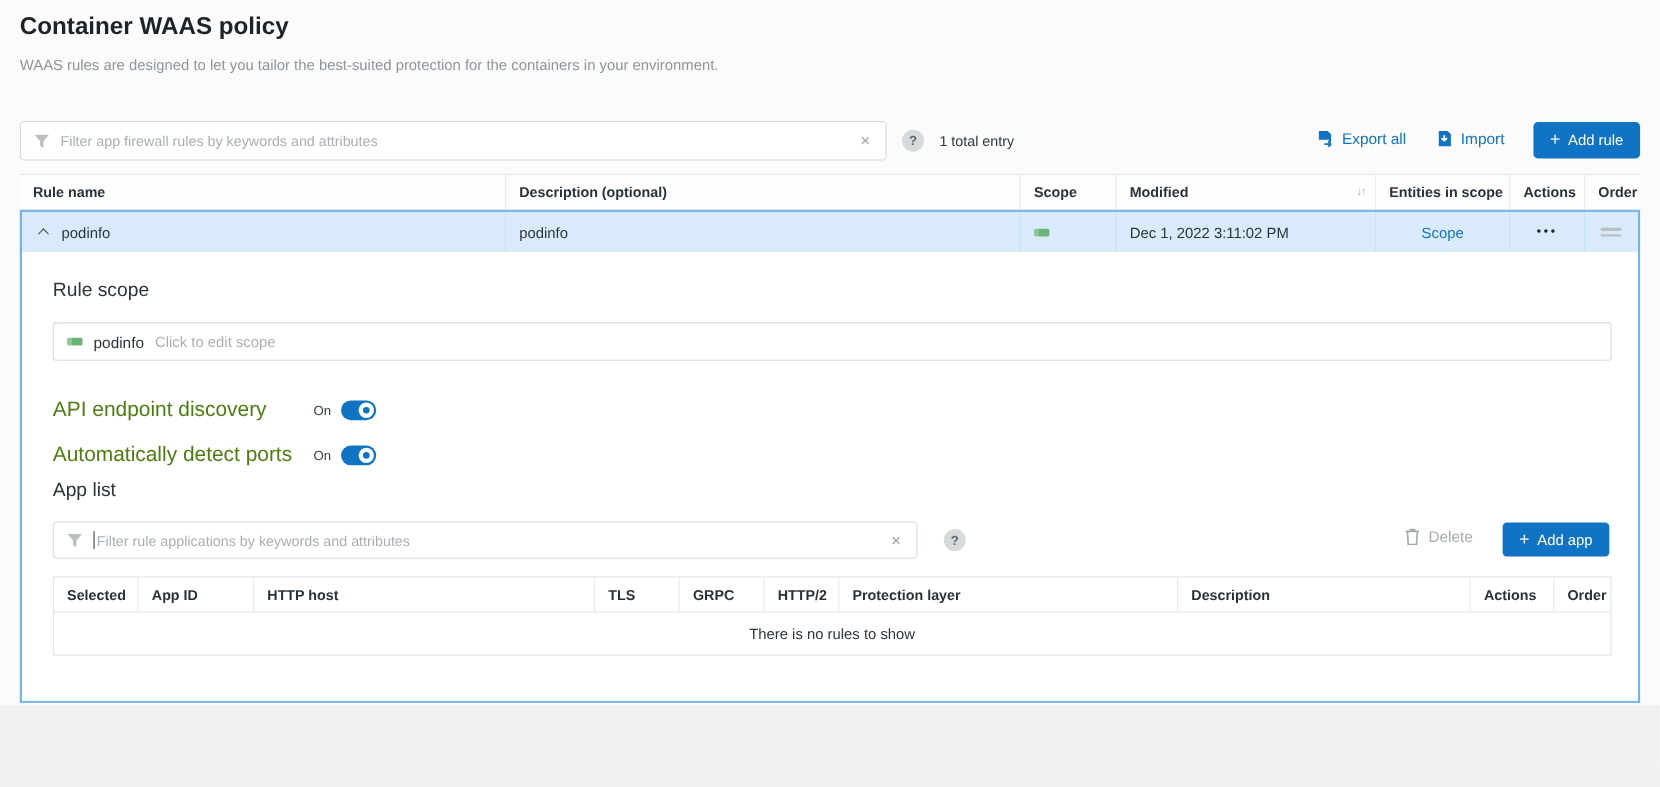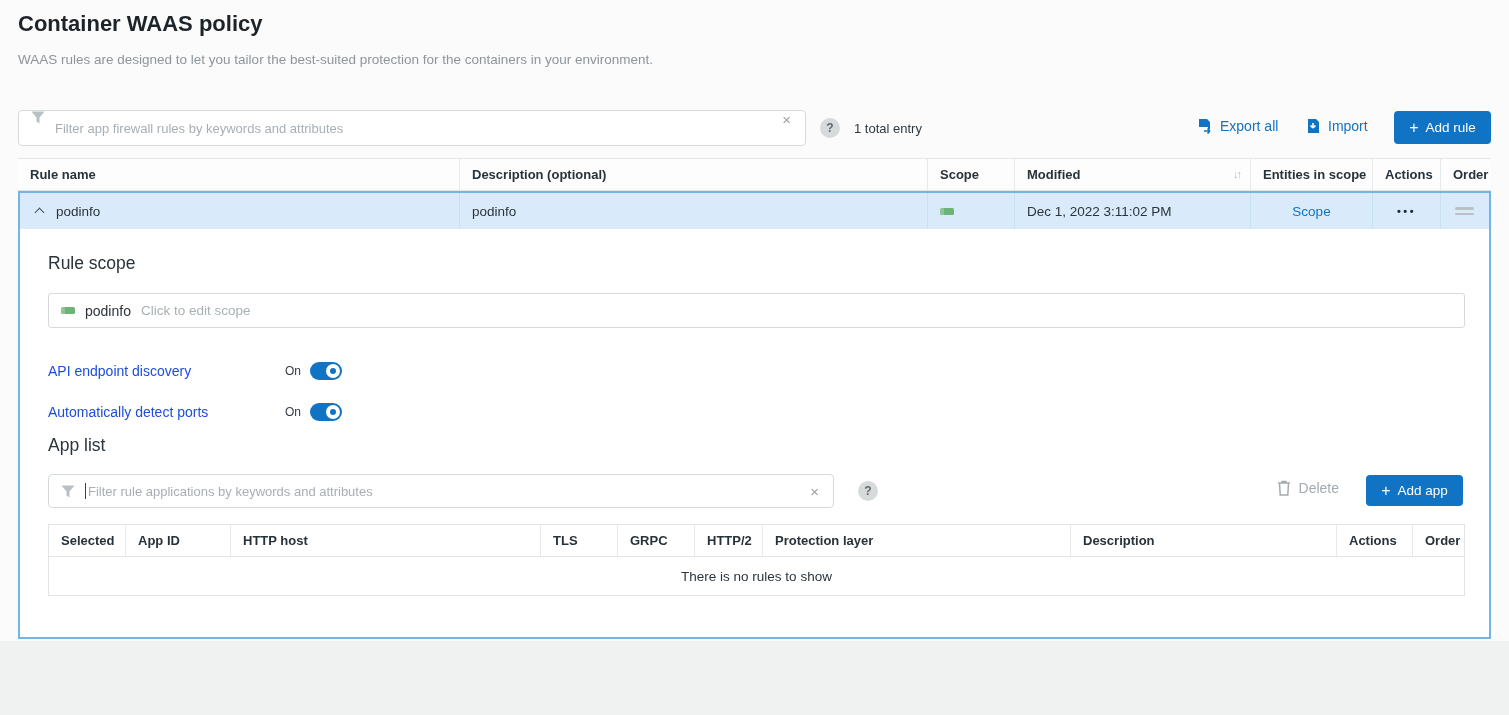--- a/index.html
+++ b/index.html
@@ -5,21 +5,21 @@
   * { margin:0; padding:0; box-sizing:border-box; }
   body { font-family:"Liberation Sans", sans-serif; background:#fbfbfb; }
   .screen { position:relative; width:1509px; height:715px; background:#fbfbfb; overflow:hidden; }
 
   
   .page-title { position:absolute; left:18px; top:11px; font-size:22px; font-weight:700; color:#1c2329; }
   .page-subtitle { position:absolute; left:18px; top:52px; font-size:13.5px; color:#8d959b; }
 
   
   .toolbar-filter { position:absolute; left:18px; top:110px; width:788px; height:36px; background:#fff;
-    border:1px solid #d5dada; border-radius:4px; display:flex; padding:0 12px; }
+    border:1px solid #d5dada; border-radius:4px; display:flex; align-items:center; padding:0 12px; }
   .filter-input { border:none; outline:none; flex:1; font-size:13px; color:#3a434a; background:transparent;
     font-family:"Liberation Sans", sans-serif; margin-left:10px; }
   .filter-input::placeholder { color:#a8afb4; }
   .clear-x { color:#9aa1a6; font-size:15px; cursor:pointer; padding:0 2px; }
   .help-circle { position:absolute; width:20px; height:20px; border-radius:50%; background:#d7dadb; color:#5f686e;
     font-size:12px; font-weight:700; display:flex; align-items:center; justify-content:center; }
   .help-main { left:820px; top:118px; }
   .total-entry { position:absolute; left:854px; top:121px; font-size:13px; color:#2e383f; }
 
   .link-btn { position:absolute; display:flex; align-items:center; gap:7px; color:#1173c4; font-size:14px; cursor:pointer; }
@@ -59,21 +59,21 @@
   .section-title { position:absolute; left:28px; font-size:17.5px; color:#2b343b; }
   .t-rulescope { top:24px; }
   .t-applist { top:206px; }
   .scope-input { position:absolute; left:28px; top:64px; width:1417px; height:35px; border:1px solid #d6dada;
     border-radius:3px; display:flex; align-items:center; padding:0 12px; gap:10px; cursor:text; background:#fff; }
   .scope-name { font-size:14px; color:#2b343c; }
   .scope-hint { font-size:13.5px; color:#a9b0b4; }
 
   .toggle-row { position:absolute; left:28px; display:flex; align-items:center; }
   .tg-1 { top:133px; } .tg-2 { top:174px; }
-  .toggle-label { font-size:14px; color:#1d4ed8; width:237px; }
+  .toggle-label { font-size:19px; color:#4d7c0f; width:237px; }
   .toggle-state { font-size:12px; color:#343d44; margin-right:9px; }
   .switch { width:32px; height:18px; border-radius:9px; background:#1173c4; position:relative; cursor:pointer; }
   .switch .knob { position:absolute; right:2px; top:2px; width:14px; height:14px; border-radius:50%; background:#fff; }
   .switch .knob::after { content:""; position:absolute; left:4px; top:4px; width:6px; height:6px; border-radius:50%; background:#1173c4; }
 
   .app-filter { position:absolute; left:28px; top:245px; width:786px; height:34px; background:#fff;
     border:1px solid #d5dada; border-radius:4px; display:flex; align-items:center; padding:0 12px; }
   .caret { width:1px; height:16px; background:#3a434a; margin-left:10px; }
   .app-filter .filter-input { margin-left:2px; }
   .help-app { left:838px; top:252px; }

